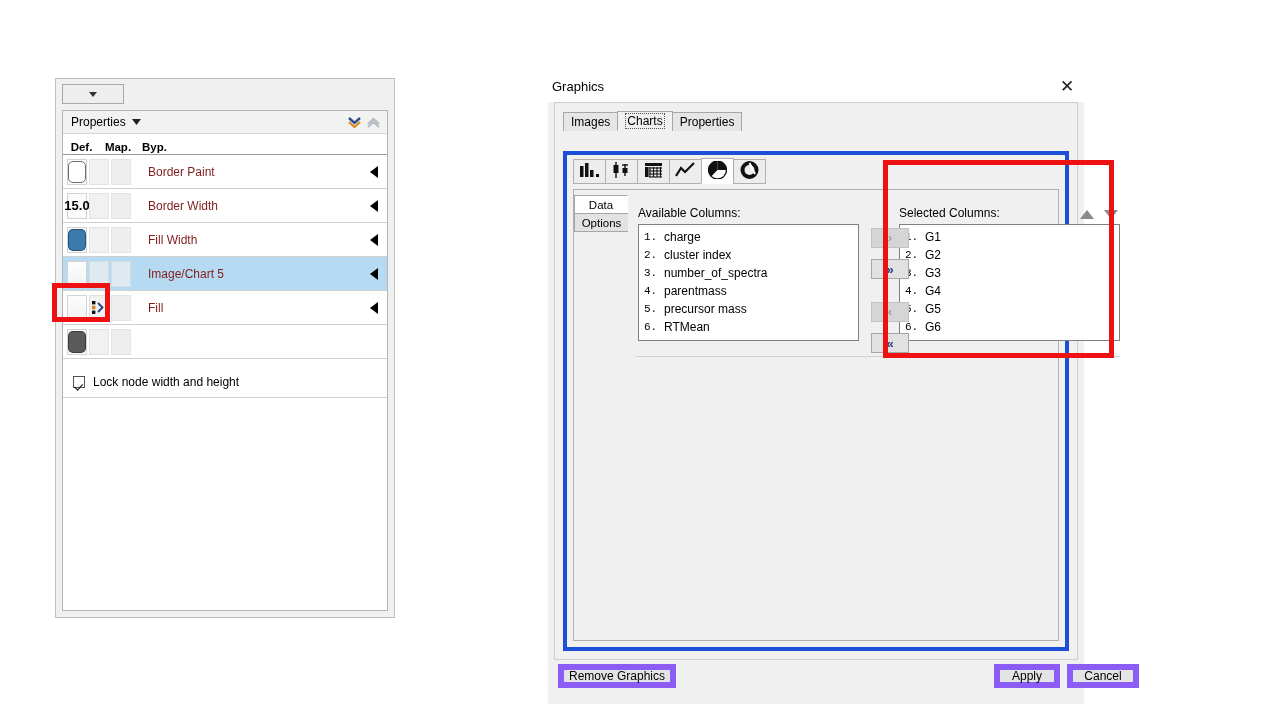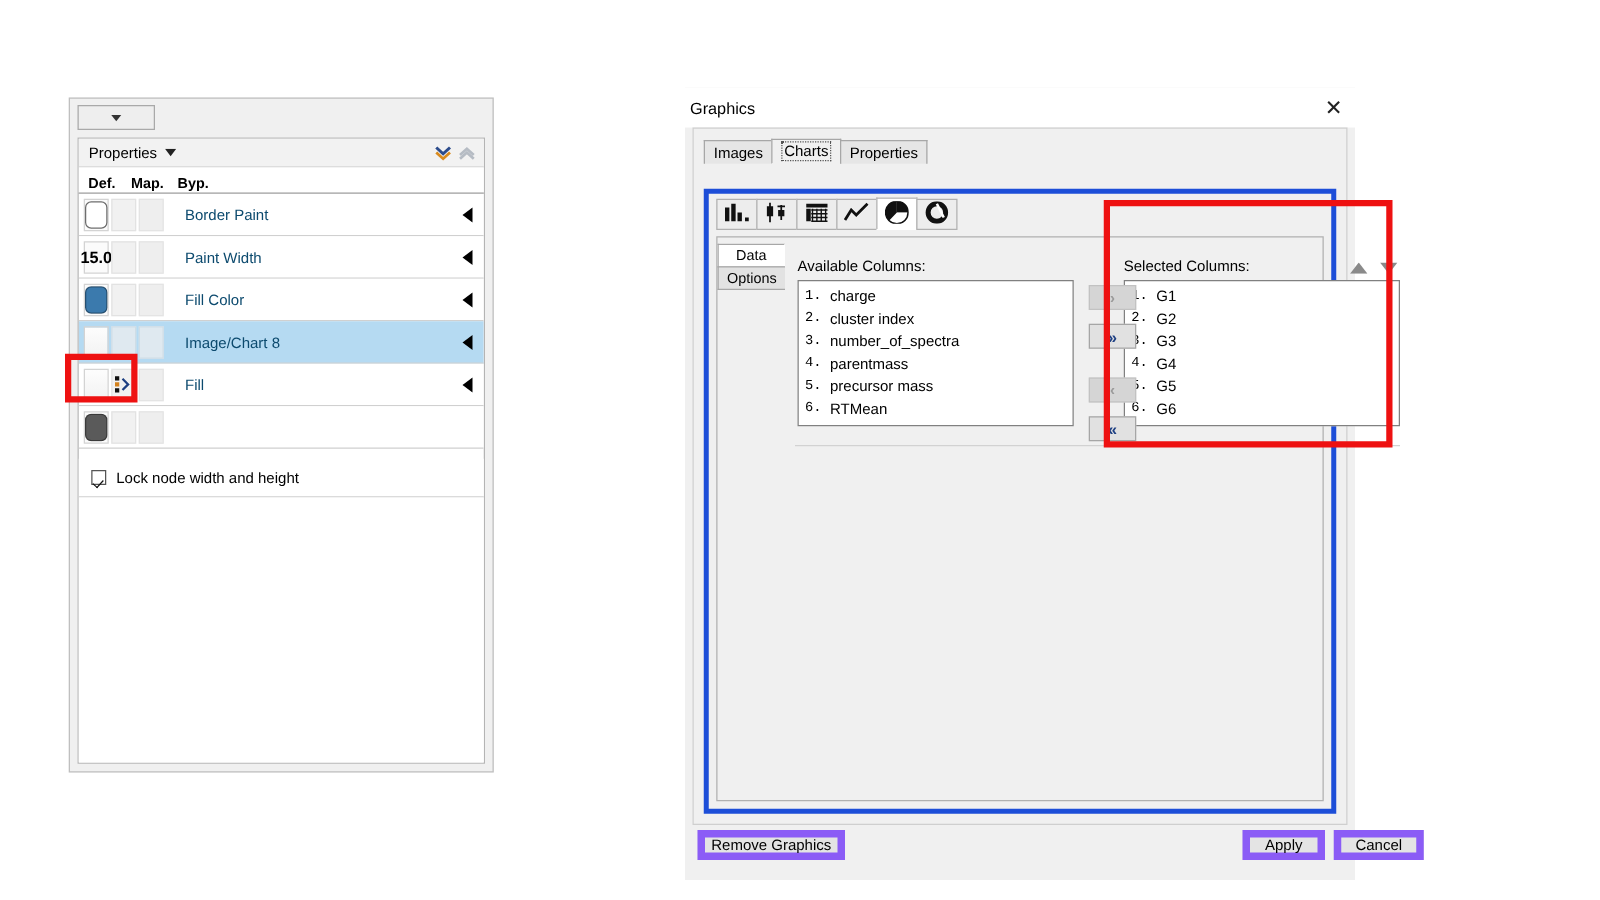--- a/index.html
+++ b/index.html
@@ -64,21 +64,21 @@
     display:flex;align-items:center;justify-content:center;flex:0 0 auto;
   }
   .cell.def{
     background:#fbfbfb;border:1px solid #d3d3d3;margin-left:4px;
     font-weight:bold;font-size:13px;
   }
   .cell.def.empty{background:linear-gradient(#fdfdfd,#f2f2f2);}
   .cell.map{background:#f1f1f1;border:1px solid #e2e2e2;}
   .cell.byp{background:#eeeeee;border:1px solid #e4e4e4;}
   .prow.selected .cell.map,.prow.selected .cell.byp{background:#dfe9f0;border-color:#cfdde6;}
-  .pname{flex:1;padding-left:16px;font-size:12px;color:#0c4a6e;}
+  .pname{flex:1;padding-left:16px;font-size:12px;color:#7f1d1d;}
   .pname.disabled{color:#8d8d8d;}
   .rowend{display:flex;align-items:center;gap:8px;padding-right:9px;}
   .tri-left{width:0;height:0;border-top:6px solid transparent;border-bottom:6px solid transparent;border-right:8px solid #000;}
   .tri-left.dim{border-right-color:#b9b9b9;}
 
   .sw-rounded{width:25px;height:22px;border-radius:5px;box-sizing:border-box;}
   .sw-border{border:1.4px solid #6d6d6d;background:#ffffff;}
 
   .info-i{width:14px;height:14px;border-radius:50%;background:#4a91c7;color:#fff;
     font-size:10px;font-weight:bold;display:flex;align-items:center;justify-content:center;
@@ -221,41 +221,41 @@
           <div class="cell byp"></div>
           <div class="pname">Border Paint</div>
           <div class="rowend">
             <span class="tri-left"></span>
           </div>
         </div>
         <div class="prow">
           <div class="cell def">15.0</div>
           <div class="cell map"></div>
           <div class="cell byp"></div>
-          <div class="pname">Paint Width</div>
+          <div class="pname">Border Width</div>
           <div class="rowend">
             <span class="tri-left"></span>
           </div>
         </div>
         <div class="prow">
           <div class="cell def">
             <span class="sw-rounded " style="background: rgb(59, 122, 173); border: 1px solid rgba(0, 0, 0, 0.35);"></span>
           </div>
           <div class="cell map"></div>
           <div class="cell byp"></div>
-          <div class="pname">Fill Color</div>
+          <div class="pname">Fill Width</div>
           <div class="rowend">
             <span class="tri-left"></span>
           </div>
         </div>
         <div class="prow selected">
           <div class="cell def empty"></div>
           <div class="cell map"></div>
           <div class="cell byp"></div>
-          <div class="pname">Image/Chart 8</div>
+          <div class="pname">Image/Chart 5</div>
           <div class="rowend">
             <span class="tri-left"></span>
           </div>
         </div>
         <div class="prow">
           <div class="cell def empty"></div>
           <div class="cell map">
             <span class="map-icon">
               <svg width="17" height="15" viewBox="0 0 17 15">
                 <rect x="1" y="1" width="3.4" height="3.4" fill="#111"></rect>

